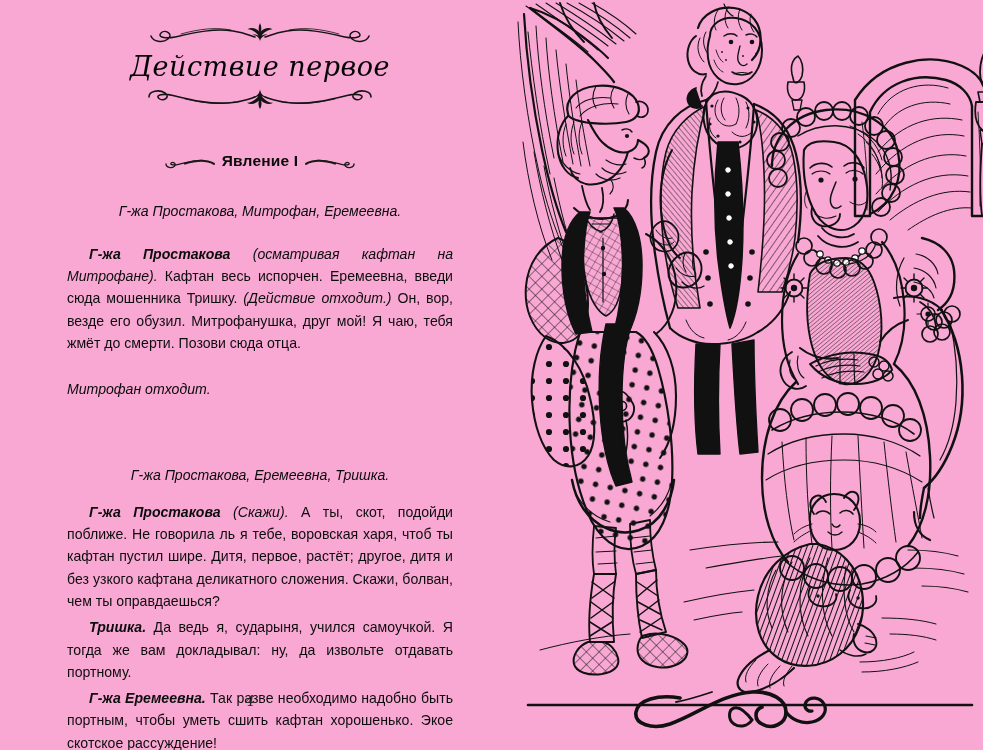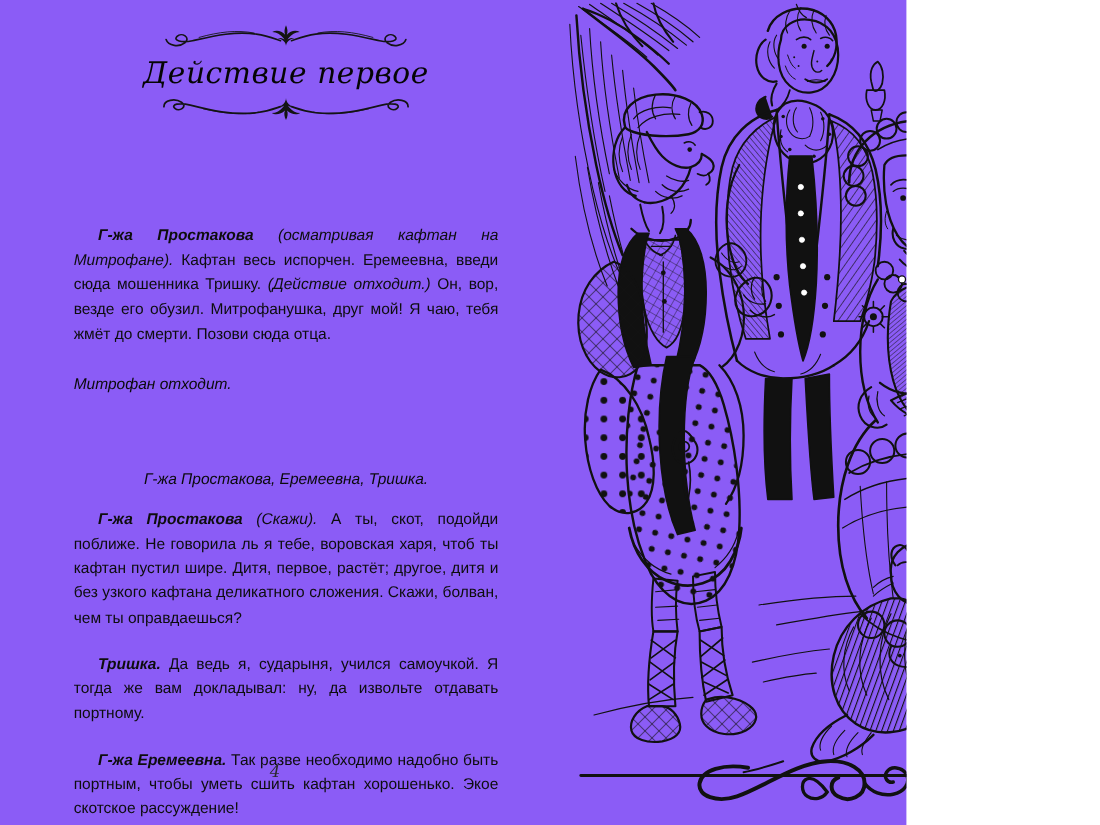--- a/index.html
+++ b/index.html
@@ -3,23 +3,23 @@
 <meta charset="utf-8">
 <title>Недоросль — страница 4</title>
 <style>
   html, body {
     margin: 0;
     padding: 0;
     background: #ffffff;
   }
   #page {
     position: relative;
-    width: 824px;
+    width: 983px;
     height: 750px;
-    background: #8b5cf6;
+    background: #f9a8d4;
     overflow: hidden;
     font-family: "Liberation Sans", sans-serif;
     color: #0a0a0a;
   }
 
   
   #left-page {
     position: absolute;
     left: 0; top: 0;
     width: 500px; height: 750px;
@@ -68,21 +68,21 @@
   p.speech {
     margin: 0 0 0 0;
     text-align: justify;
     text-justify: inter-word;
     text-indent: 22px;
     font-size: 14.1px;
     line-height: 22.3px;
     color: #0d0d0d;
     hyphens: manual;
   }
-  p.speech + p.speech { margin-top: 20px; }
+  p.speech + p.speech { margin-top: 4px; }
   .speaker { font-weight: bold; font-style: italic; }
   .stage { font-style: italic; }
 
   p.cast {
     margin: 0;
     text-align: center;
     text-indent: 0;
     font-style: italic;
     font-size: 14.1px;
     line-height: 22.3px;
@@ -180,23 +180,41 @@
                      C114 10.8 116.2 9.4 117.6 7.4 C118.1 6.6 118.5 5.6 118.8 4.6 L119 3
                      L119.2 4.6 C119.5 5.6 119.9 6.6 120.4 7.4 C121.8 9.4 124 10.8 126.8 11.2
                      C124.8 11.8 122.4 11.2 120.6 10 L121.8 11.4 C124.2 14.4 128 16.6 132 16.8
                      C128.6 19 123.4 18 120 14.5 C121 17 120.6 20 119 23 Z"></path>
           </g>
         </svg>
       </div>
 
       <div class="sp-34"></div>
 
+      <div class="scene-heading">
+        <svg width="52" height="17" viewBox="0 0 52 17">
+          <g fill="none" stroke="#1a1a1a" stroke-linecap="round">
+            <path d="M3 11 C3 14.6 8.6 15.6 11.4 13.2 C14 11 10.2 8.4 8.2 10
+                     C6.4 11.6 10.4 12.6 15.6 11.4 C24 9.4 33 6.6 41 7.6" stroke-width="1.3"></path>
+            <path d="M22 10.6 C30 8 38 6.8 45 8.4 C48 9.1 50 10 51 10.9" stroke-width="2.1"></path>
+          </g>
+        </svg>
+        <span class="scene-label">Явление I</span>
+        <svg width="52" height="17" viewBox="0 0 52 17">
+          <g fill="none" stroke="#1a1a1a" stroke-linecap="round">
+            <path d="M49 11 C49 14.6 43.4 15.6 40.6 13.2 C38 11 41.8 8.4 43.8 10
+                     C45.6 11.6 41.6 12.6 36.4 11.4 C28 9.4 19 6.6 11 7.6" stroke-width="1.3"></path>
+            <path d="M30 10.6 C22 8 14 6.8 7 8.4 C4 9.1 2 10 1 10.9" stroke-width="2.1"></path>
+          </g>
+        </svg>
+      </div>
 
       <div class="sp-30"></div>
 
+      <p class="cast">Г-жа Простакова, Митрофан, Еремеевна.</p>
 
       <div class="sp-20"></div>
 
       <p class="speech"><span class="speaker">Г-жа Простакова</span><span class="stage"> (осматривая кафтан на Митрофане).</span><span> Кафтан весь испорчен. Еремеевна, введи сюда мошенника Тришку.</span><span class="stage"> (Действие отходит.)</span><span> Он, вор, везде его обузил. Митрофанушка, друг мой! Я чаю, тебя жмёт до смерти. Позови сюда отца.</span></p>
 
       <div class="sp-24"></div>
 
       <p class="stage-center">Митрофан отходит.</p>
 
       <div class="sp-34"></div>

